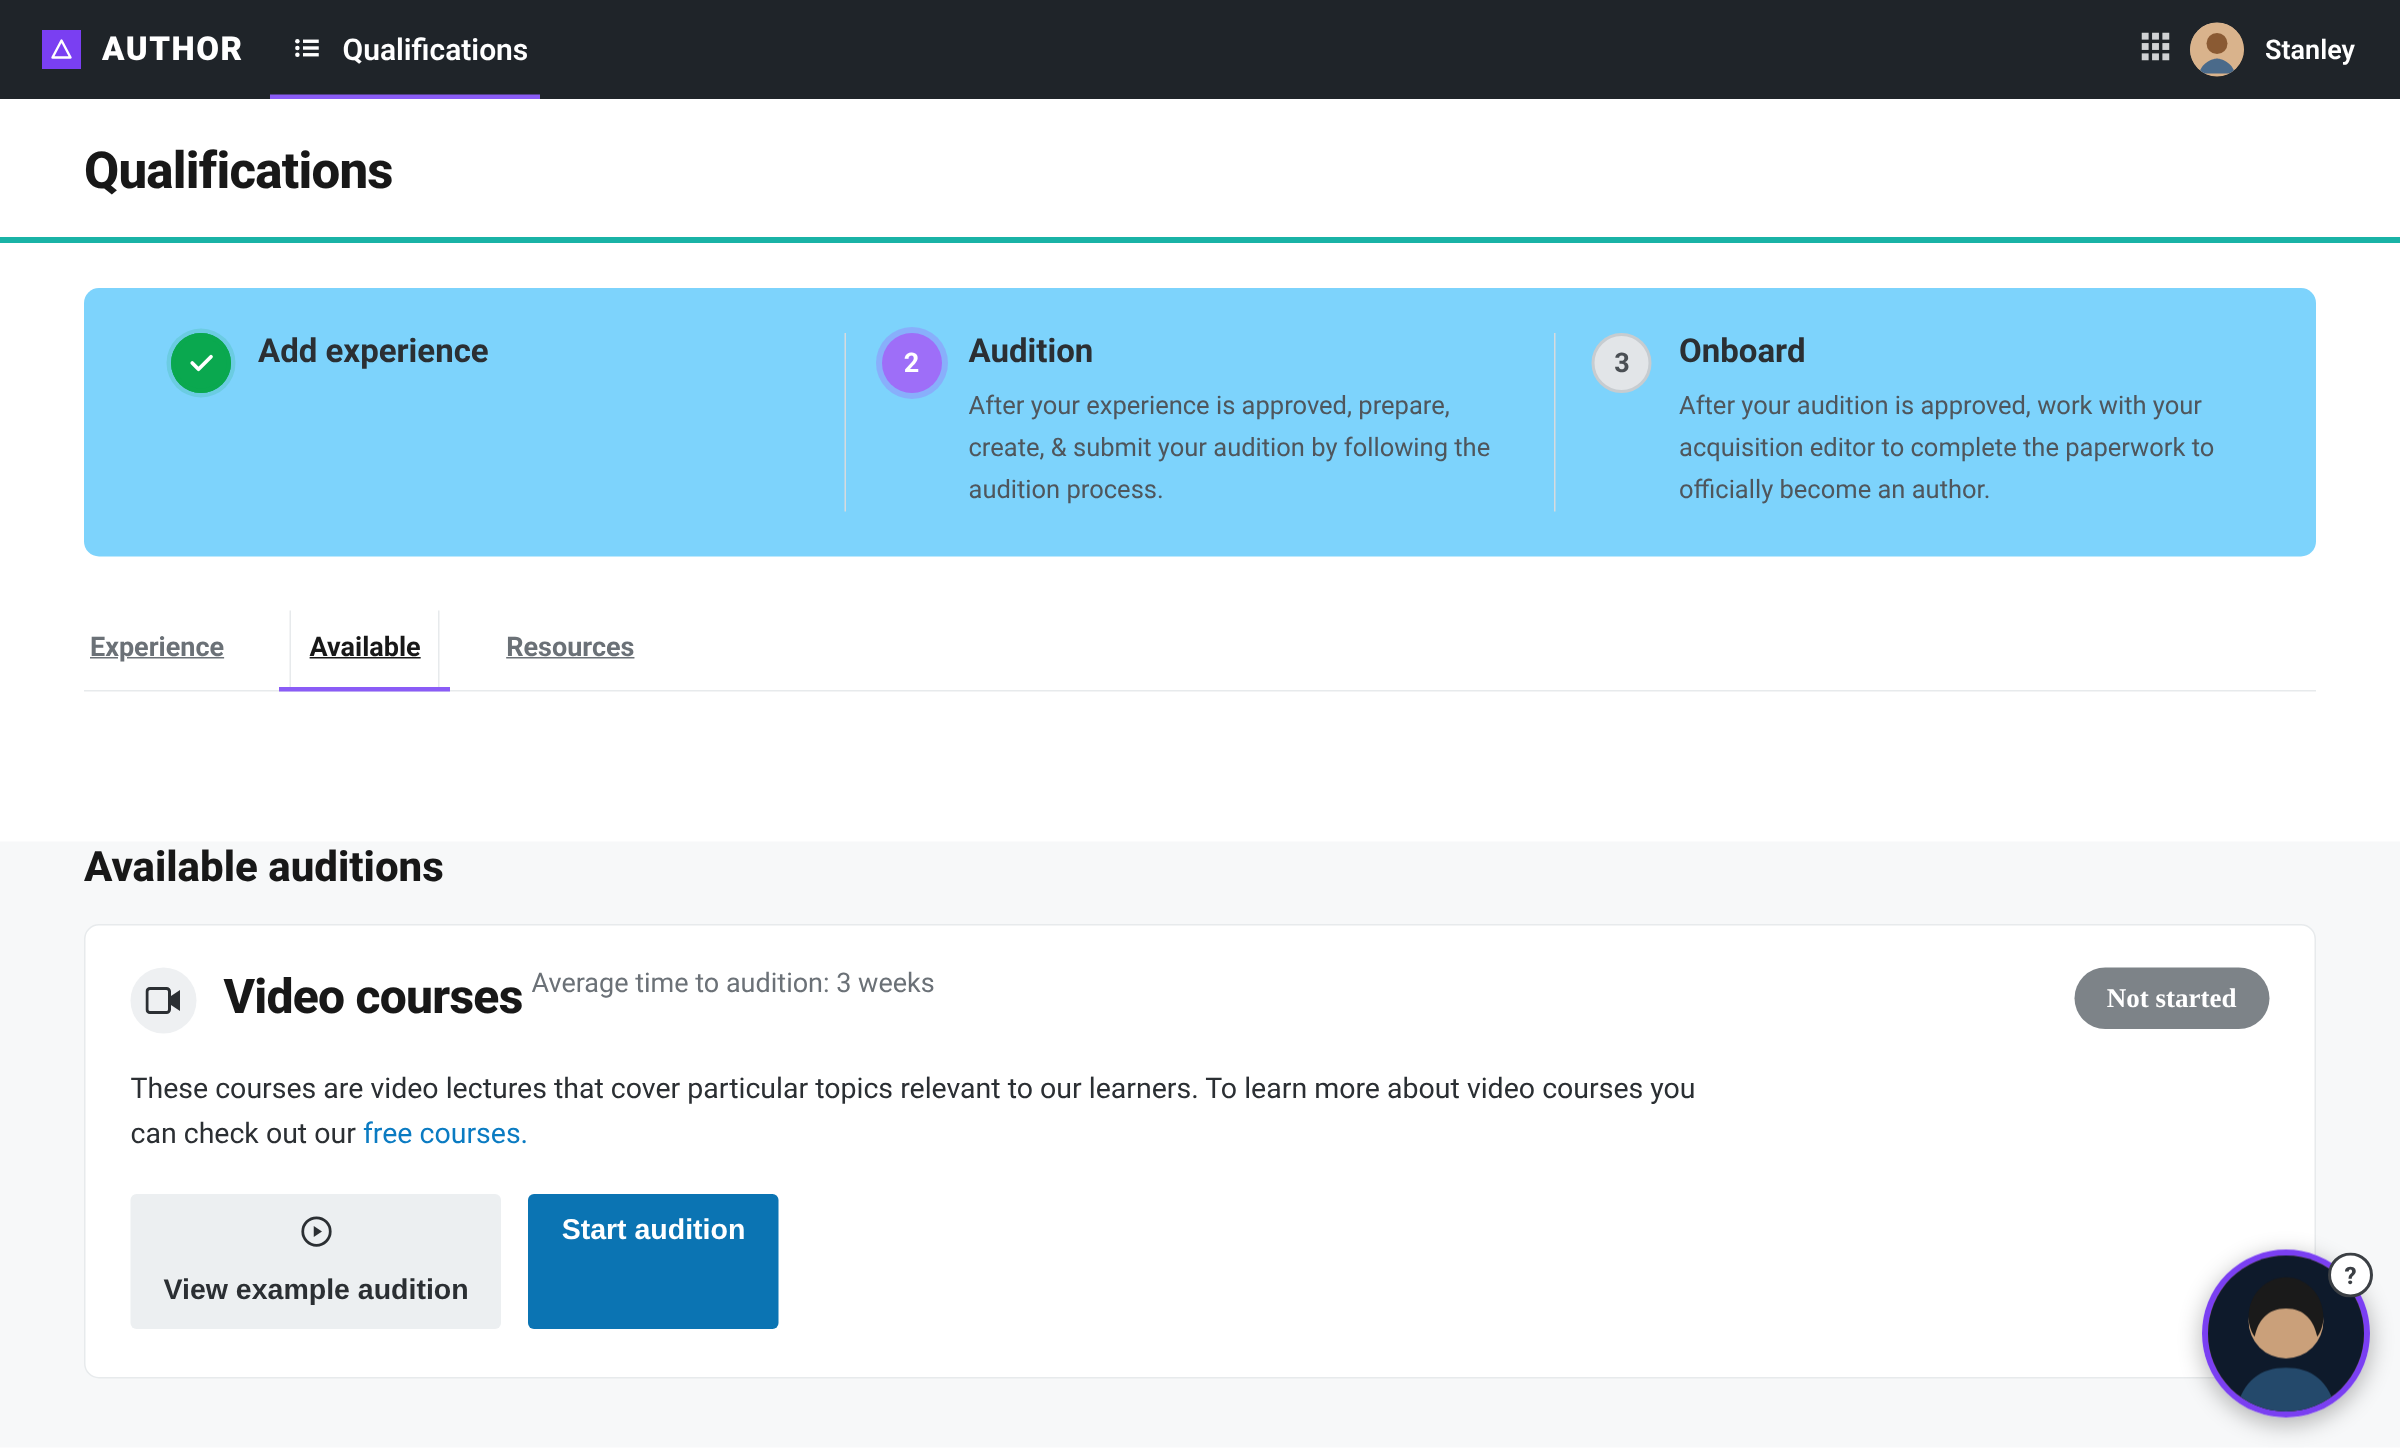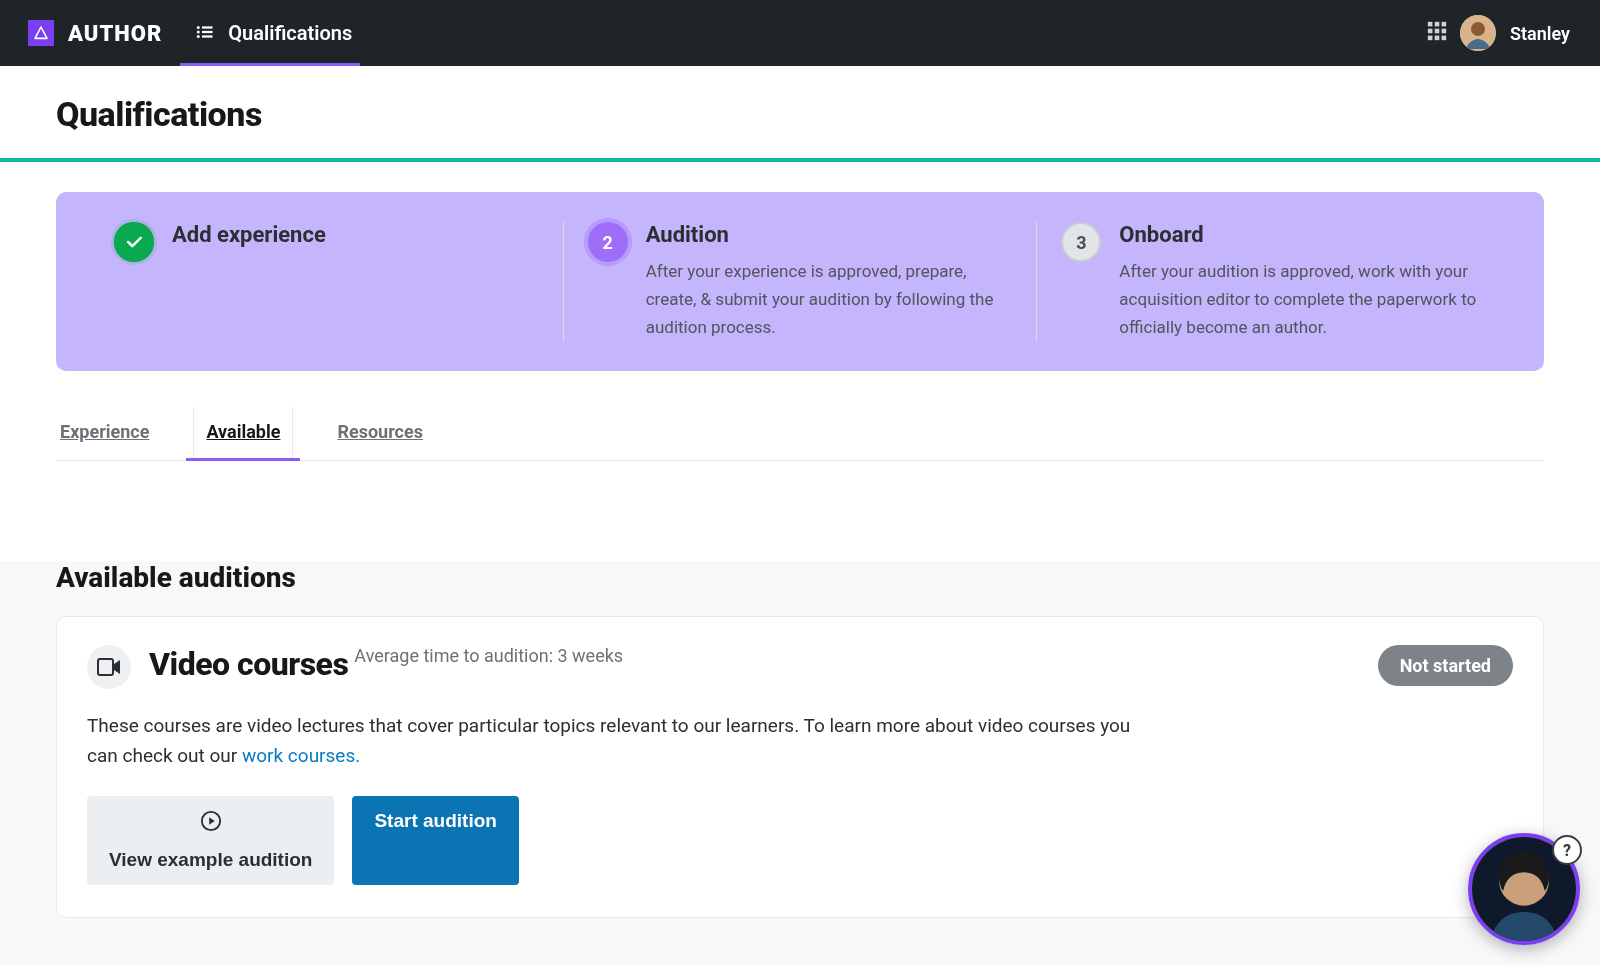--- a/index.html
+++ b/index.html
@@ -21,21 +21,21 @@
   .user-block { display: flex; align-items: center; gap: 14px; }
   .user-name { color: #fff; font-size: 18px; font-weight: 600; }
 
   
   .page-header { padding: 28px 56px 24px; }
   .page-title { font-size: 34px; font-weight: 800; letter-spacing: -0.5px; }
   .teal-line { height: 4px; background: #19b3a6; width: 100%; }
 
   
   .content { padding: 30px 56px 60px; background: #fff; }
-  .steps-card { background: #c4b5fd; border-radius: 10px; padding: 30px 34px; display: flex; }
+  .steps-card { background: #7dd3fc; border-radius: 10px; padding: 30px 34px; display: flex; }
   .step { flex: 1; padding: 0 24px; display: flex; gap: 18px; }
   .step + .step { border-left: 1px solid #d7dbde; }
   .step-badge { width: 40px; height: 40px; border-radius: 50%; flex-shrink: 0; display:flex; align-items:center; justify-content:center; font-weight:700; font-size:18px; }
   .badge-green { background: #0aa84f; color:#fff; box-shadow: inset 0 0 0 3px #0aa84f, 0 0 0 3px rgba(10,168,79,0.15); }
   .badge-purple { background: #9e6ef8; color:#fff; box-shadow: 0 0 0 4px rgba(158,110,248,0.35); }
   .badge-gray { background: #e2e5e8; color:#4a4f54; border: 2px solid #c7ccd0; }
   .step-body { display:flex; flex-direction:column; gap:10px; }
   .step-title { font-size: 22px; font-weight: 700; color:#2b2f33; }
   .step-desc { font-size: 17px; line-height: 1.65; color: #4f565c; }
 
@@ -47,21 +47,21 @@
   .tab.active { border-left:1px solid #e7eaec; border-right:1px solid #e7eaec; padding-left:12px; padding-right:12px; }
 
   
   .section-title { font-size: 28px; font-weight: 800; margin: 40px 0 22px; }
   .audition-card { border:1px solid #e7eaec; border-radius: 10px; padding: 28px 30px 32px; background:#fff; }
   .aud-head { display:flex; align-items:flex-start; }
   .aud-icon { width: 44px; height: 44px; border-radius: 50%; background:#eef0f2; display:flex; align-items:center; justify-content:center; flex-shrink:0; margin-right: 18px; }
   .aud-title-block { display:flex; flex-direction:row; gap:6px; }
   .aud-title { font-size: 32px; font-weight: 800; letter-spacing:-0.5px; }
   .aud-sub { font-size: 18px; color:#6b7177; }
-  .status-pill { margin-left:auto; background:#7d8388; color:#fff; border-radius: 22px; padding: 10px 22px; font-weight:700; font-size:18px; }
+  .status-pill { margin-left:auto; background:#7d8388; color:#fff; border-radius: 22px; padding: 10px 22px; font-weight:700; font-size:18px;font-family:Liberation Serif, serif; }
   .aud-desc { margin-top: 22px; font-size: 19px; line-height:1.55; color:#2b2f33; max-width: 1060px; }
   .aud-desc a { color:#0a7bc2; text-decoration:none; }
   .aud-actions { margin-top: 26px; display:flex; gap: 18px; }
   .btn { display:inline-flex; align-items:center; gap:12px; font-size:19px; font-weight:700; padding: 14px 22px; border-radius:4px; border:none; cursor:pointer;flex-direction:column; }
   .btn-secondary { background:#eceff1; color:#2b2f33; }
   .btn-primary { background:#0b74b3; color:#fff; }
 
   
   .help-bubble { position: fixed; right: 20px; bottom: 20px; width: 112px; height: 112px; border-radius: 50%; background: radial-gradient(circle at 50% 40%, #e9b089, #7a4f36); border: 4px solid #7a3ff2; box-shadow: 0 4px 16px rgba(0,0,0,0.3); overflow:hidden; display:flex; align-items:center; justify-content:center; }
   .help-bubble svg.person { width: 112px; height: 112px; }
@@ -171,21 +171,21 @@
             <path d="M17 6l6-4v14l-6-4z" fill="#2b2f33"></path>
           </svg>
       </div>
       <div class="aud-title-block">
         <div class="aud-title">Video courses</div>
         <div class="aud-sub">Average time to audition: 3 weeks</div>
       </div>
       <div class="status-pill">Not started</div>
     </div>
     <div class="aud-desc">
-      <span>These courses are video lectures that cover particular topics relevant to our learners. To learn more about video courses you can check out our </span><a href="#">work courses.</a>
+      <span>These courses are video lectures that cover particular topics relevant to our learners. To learn more about video courses you can check out our </span><a href="#">free courses.</a>
     </div>
     <div class="aud-actions">
       <button class="btn btn-secondary">
         <span>
           <svg width="22" height="22" viewBox="0 0 24 24">
               <circle cx="12" cy="12" r="10" fill="none" stroke="#2b2f33" stroke-width="2"></circle>
               <path d="M10 8l6 4-6 4z" fill="#2b2f33"></path>
             </svg>
         </span>
         <span>View example audition</span>

